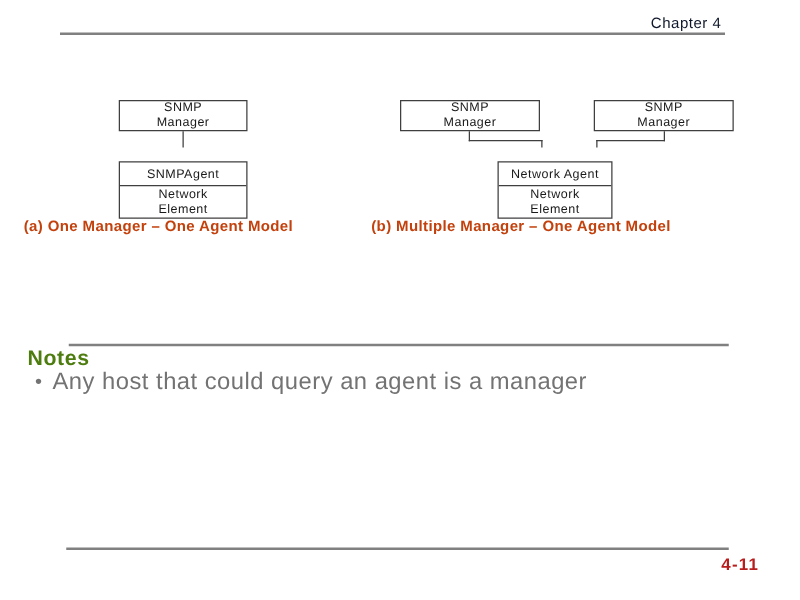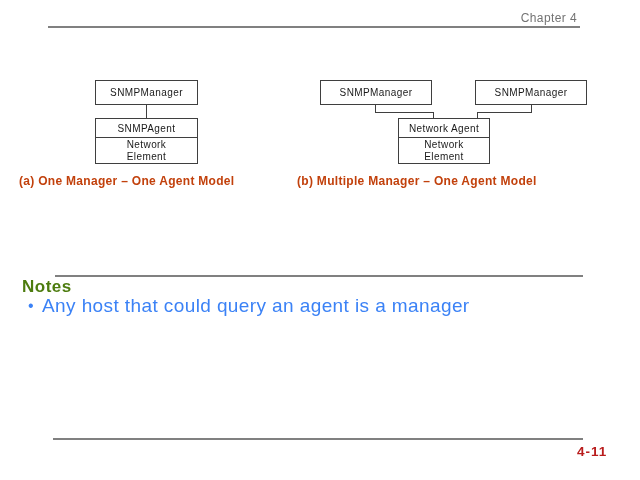--- a/index.html
+++ b/index.html
@@ -7,39 +7,39 @@
     position:relative;
     width:640px;height:480px;
     background:#ffffff;
     font-family:"Liberation Sans", sans-serif;
     color:#000;
     overflow:hidden;
   }
   .rule{position:absolute;height:2px;background:#808080;}
   #chapter{
     position:absolute;top:11px;right:63px;
-    font-size:12px;letter-spacing:0.4px;color:#737373;
+    font-size:12px;letter-spacing:0.4px;color:#0f172a;
   }
   #title{
     position:absolute;left:72px;top:28px;
     font-size:27px;font-weight:bold;letter-spacing:0.8px;color:#000;
     white-space:nowrap;
   }
   .dbox{
     position:absolute;
     border:1px solid #3f3f3f;
     background:#fff;
-    display:flex;flex-direction:row;align-items:center;justify-content:center;
+    display:flex;flex-direction:column;align-items:center;justify-content:center;
     font-size:10px;line-height:12px;letter-spacing:0.4px;color:#1a1a1a;
     text-align:center;box-sizing:border-box;
   }
   .stack{
     position:absolute;
     border:1px solid #3f3f3f;background:#fff;box-sizing:border-box;
-    font-size:10px;letter-spacing:0.4px;color:#1a1a1a;text-align:center;
+    font-size:10px;letter-spacing:0.4px;color:#1a1a1a;text-align:center;margin-top:11px;
   }
   .stack .cell-top{
     height:18px;display:flex;align-items:center;justify-content:center;
   }
   .stack .cell-bottom{
     border-top:1px solid #3f3f3f;
     display:flex;flex-direction:column;justify-content:center;
     height:25px;line-height:12px;
   }
   .conn{position:absolute;background:#3f3f3f;}
@@ -47,21 +47,21 @@
     position:absolute;top:174px;
     font-size:12px;font-weight:bold;letter-spacing:0.3px;color:#c2410c;
     white-space:nowrap;
   }
   #notes-heading{
     position:absolute;left:22px;top:277px;
     font-size:17px;font-weight:bold;letter-spacing:0.5px;color:#4d7c0f;
   }
   #notes-bullet{
     position:absolute;left:28px;top:295px;
-    font-size:19px;letter-spacing:0.4px;color:#3b82f6;white-space:nowrap;
+    font-size:19px;letter-spacing:0.4px;color:#737373;white-space:nowrap;
   }
   #notes-bullet .glyph{margin-right:8px;font-size:16px;vertical-align:1px;}
   #footer-text{
     position:absolute;left:178px;top:443px;
     font-size:11.5px;line-height:12.5px;letter-spacing:0.3px;color:#222;
   }
   #page-number{
     position:absolute;left:577px;top:444px;
     font-size:13.5px;font-weight:bold;letter-spacing:1px;color:#b91c1c;
   }

